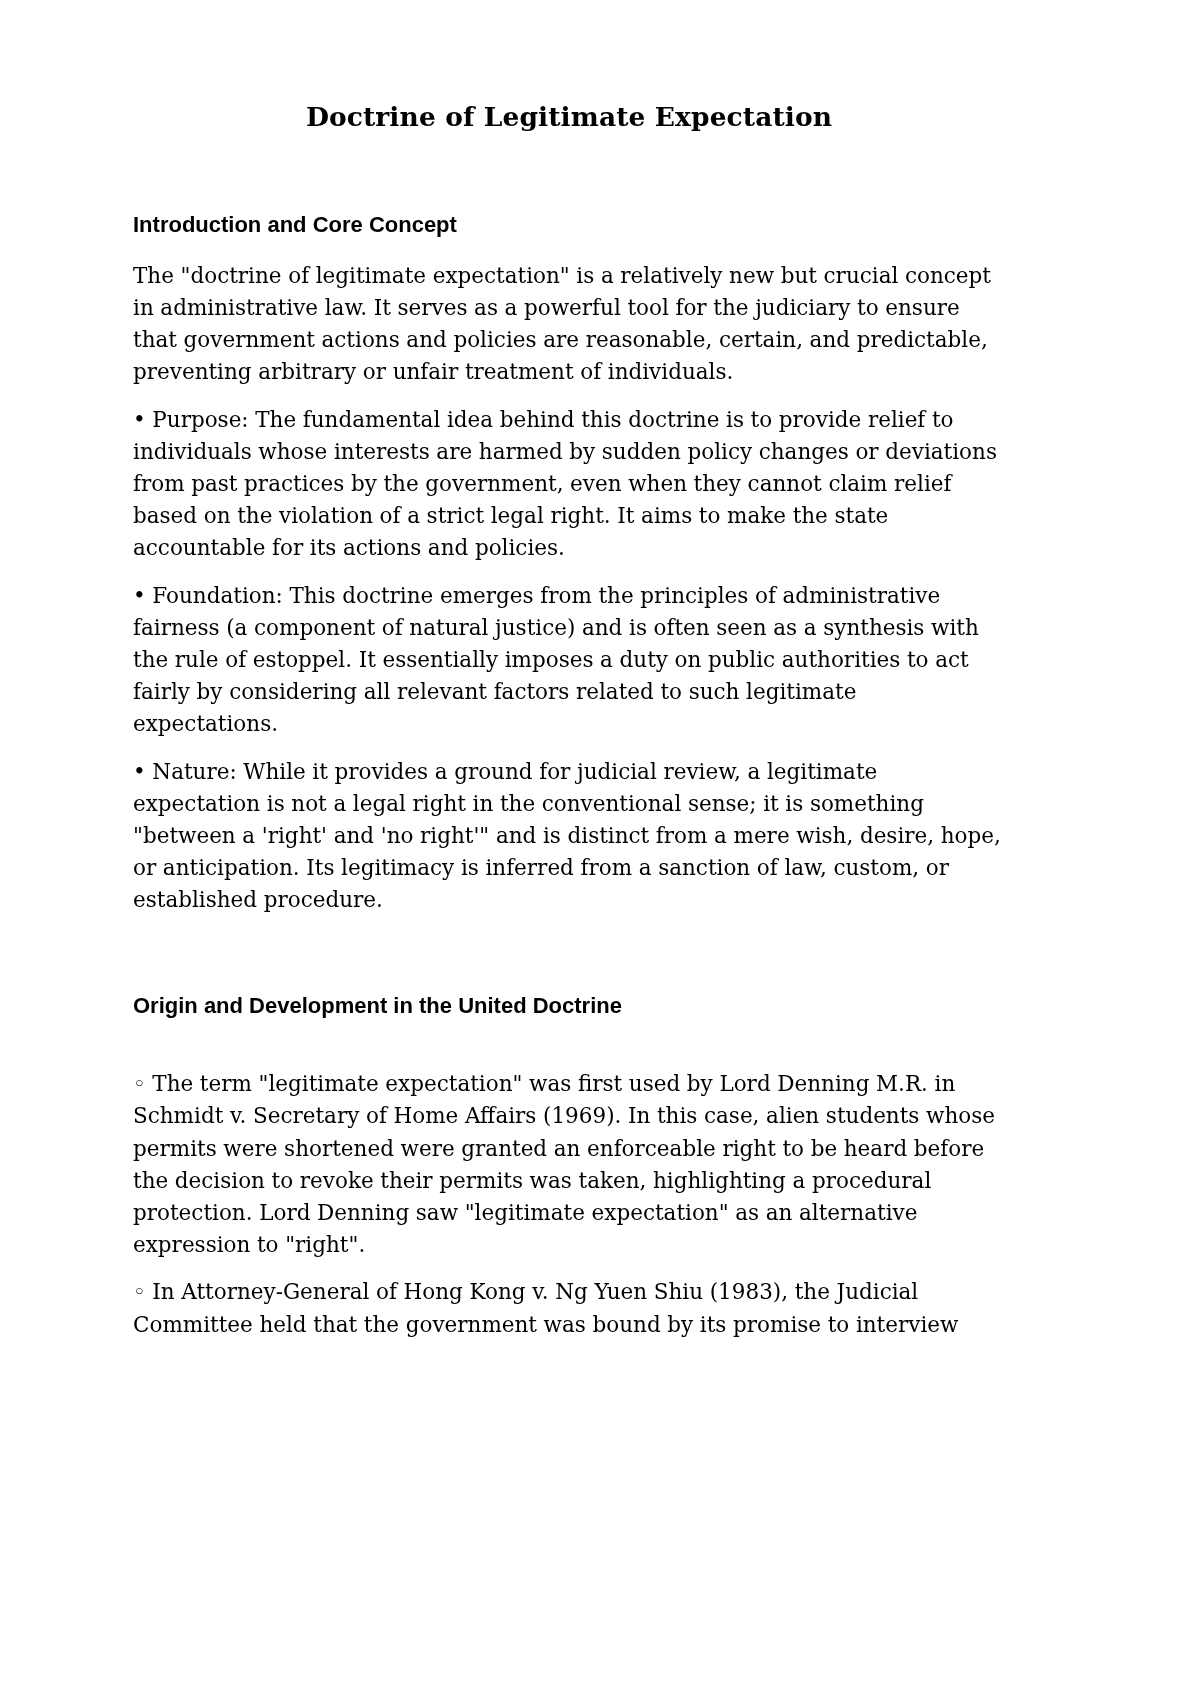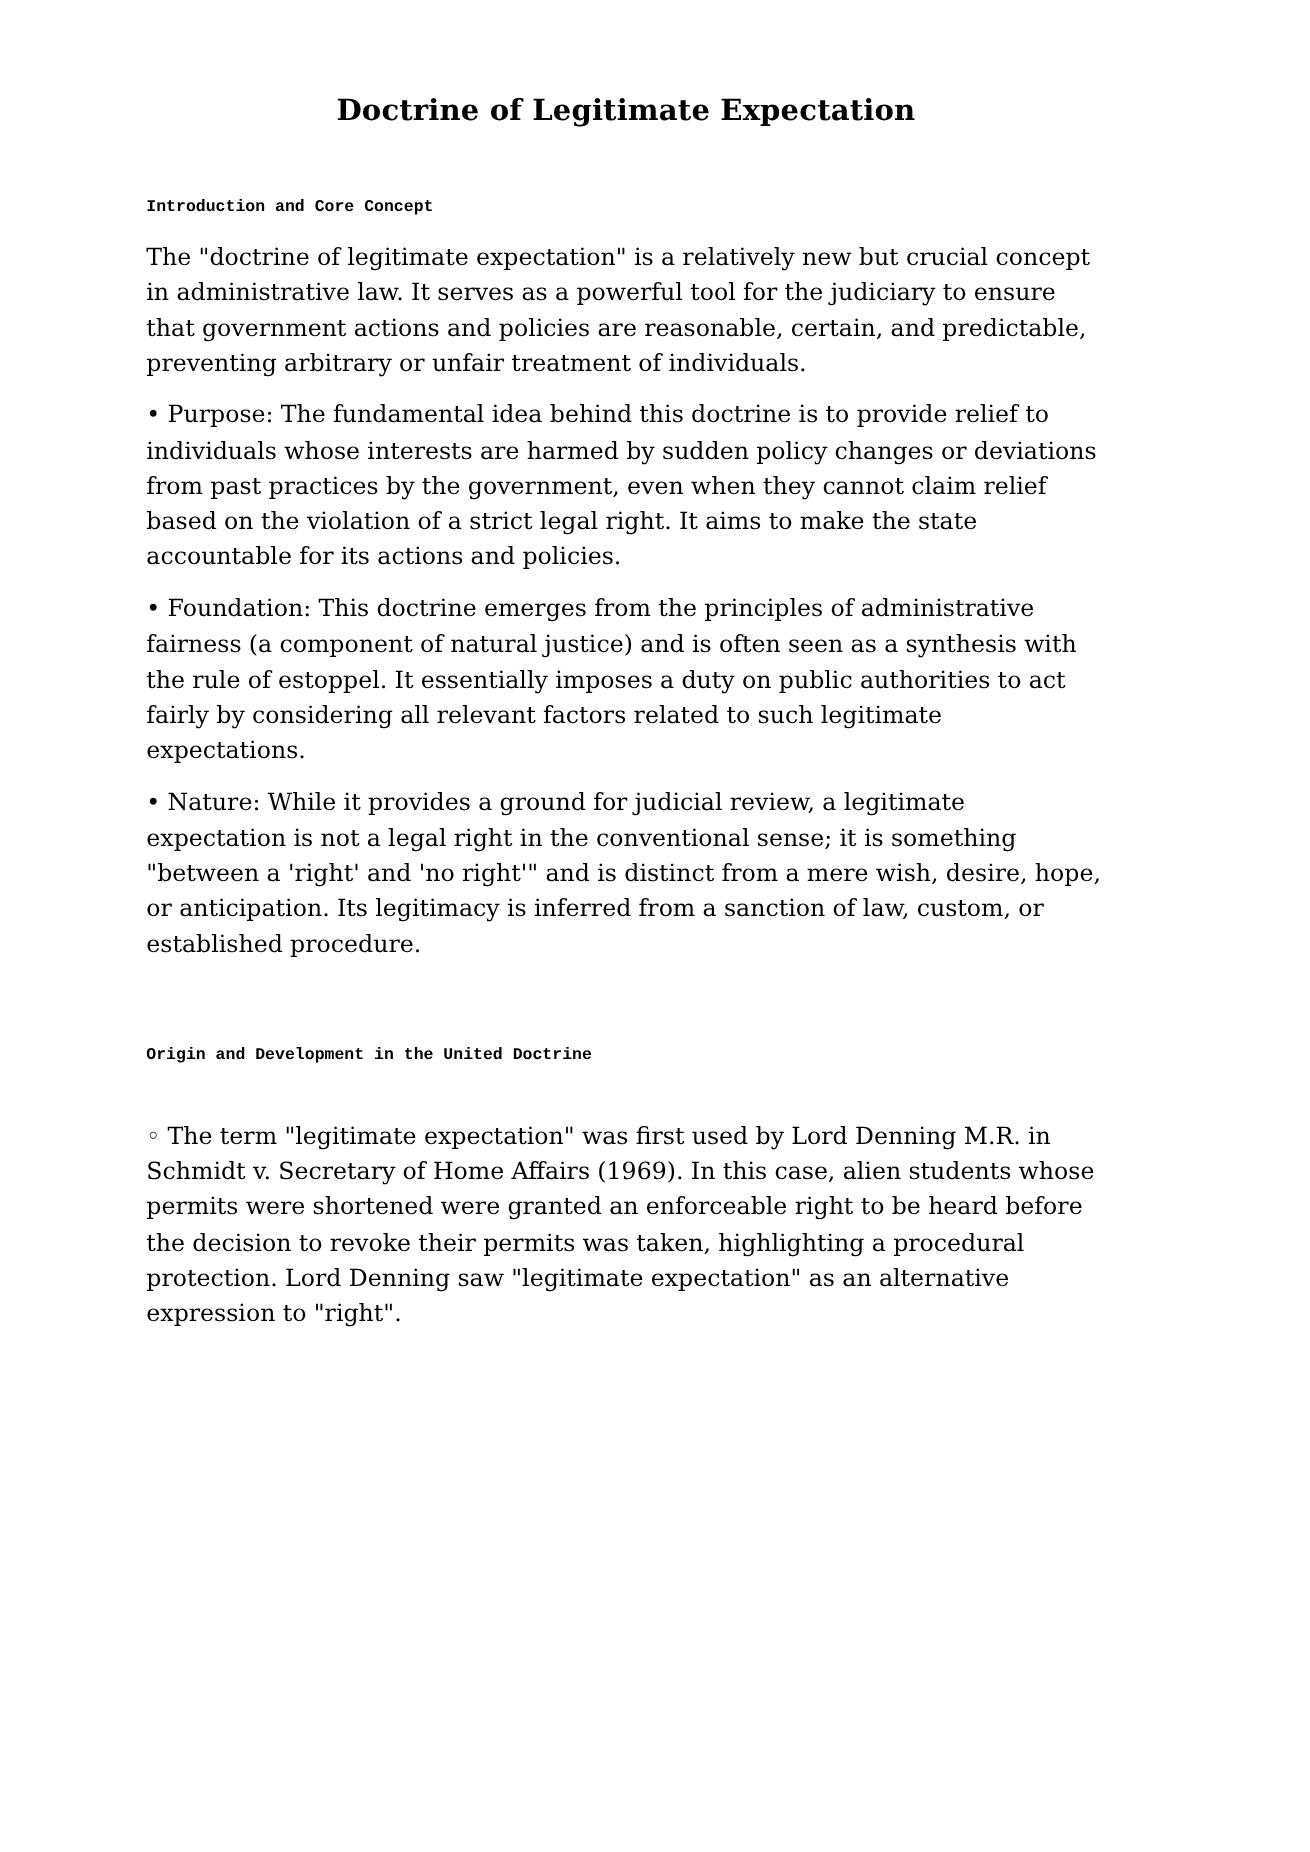--- a/index.html
+++ b/index.html
@@ -31,29 +31,29 @@
     width: 872px;
   }
 
   .doc-title {
     text-align: center;
     font-family: "DejaVu Serif", serif;
     font-weight: bold;
     font-size: 26.5px;
     line-height: 1.25;
     letter-spacing: 0.1px;
-    margin: 0;
+    margin: 16px;
     padding-top: 84px;
     color: #000000;
   }
 
   .section-heading {
-    font-family: Liberation Mono, monospace;
+    font-family: Liberation Sans, sans-serif;
     font-weight: bold;
-    font-size: 15px;
+    font-size: 22px;
     line-height: 1.3;
     margin: 0;
     color: #000000;
   }
 
   .para {
     font-family: "DejaVu Serif", serif;
     font-weight: normal;
     font-size: 21.5px;
     line-height: 32.2px;
@@ -107,15 +107,16 @@
 
     <div class="gap-para"></div>
 
 
     <div class="gap-para"></div>
 
     <p class="para">◦ The term "legitimate expectation" was first used by Lord Denning M.R. in Schmidt v. Secretary of Home Affairs (1969). In this case, alien students whose permits were shortened were granted an enforceable right to be heard before the decision to revoke their permits was taken, highlighting a procedural protection. Lord Denning saw "legitimate expectation" as an alternative expression to "right".</p>
 
     <div class="gap-para"></div>
 
+    <p class="para">◦ In Attorney-General of Hong Kong v. Ng Yuen Shiu (1983), the Judicial Committee held that the government was bound by its promise to interview</p>
 
   </div>
 </div>
 
 </body></html>

